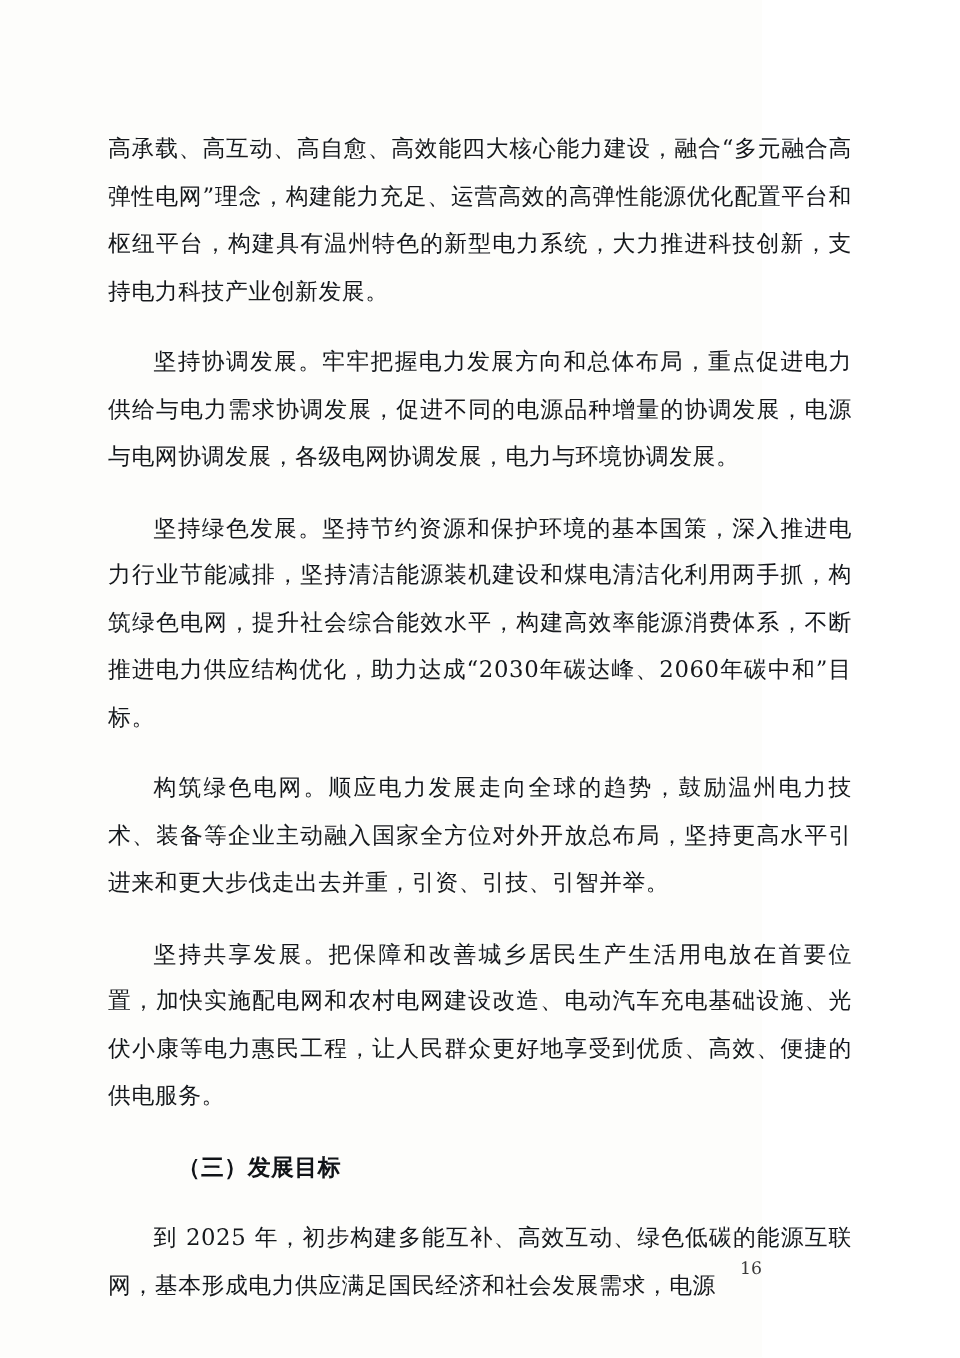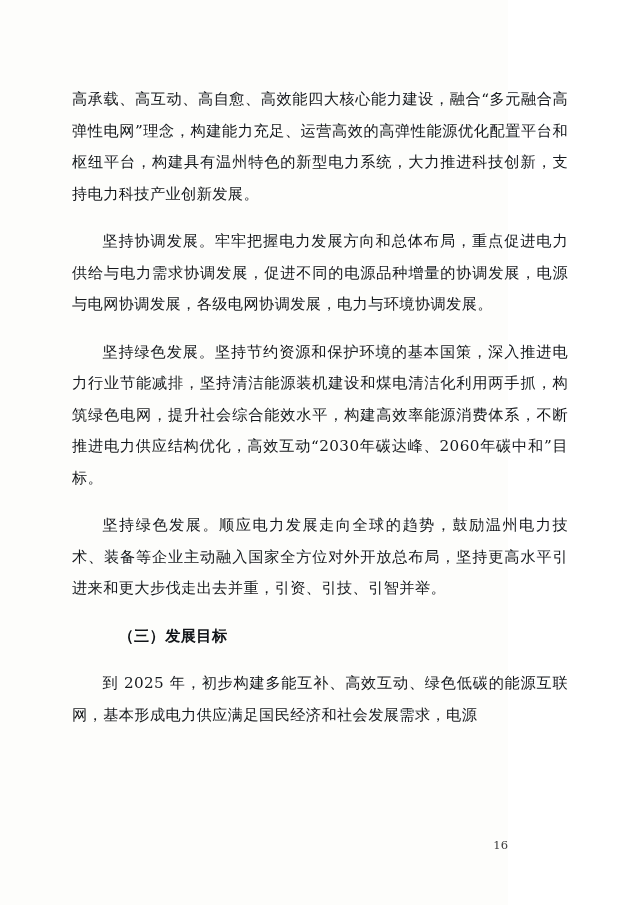--- a/index.html
+++ b/index.html
@@ -61,19 +61,20 @@
     font-family: "DejaVu Serif", serif;
   }
 </style>
 </head>
 <body>
 
 <div class="page">
   <div class="content">
     <p class="para">高承载、高互动、高自愈、高效能四大核心能力建设，融合“多元融合高弹性电网”理念，构建能力充足、运营高效的高弹性能源优化配置平台和枢纽平台，构建具有温州特色的新型电力系统，大力推进科技创新，支持电力科技产业创新发展。</p>
     <p class="para indent">坚持协调发展。牢牢把握电力发展方向和总体布局，重点促进电力供给与电力需求协调发展，促进不同的电源品种增量的协调发展，电源与电网协调发展，各级电网协调发展，电力与环境协调发展。</p>
-    <p class="para indent">坚持绿色发展。坚持节约资源和保护环境的基本国策，深入推进电力行业节能减排，坚持清洁能源装机建设和煤电清洁化利用两手抓，构筑绿色电网，提升社会综合能效水平，构建高效率能源消费体系，不断推进电力供应结构优化，高效互动“2030年碳达峰、2060年碳中和”目标。</p>
-    <p class="para indent">坚持绿色发展。顺应电力发展走向全球的趋势，鼓励温州电力技术、装备等企业主动融入国家全方位对外开放总布局，坚持更高水平引进来和更大步伐走出去并重，引资、引技、引智并举。</p>
+    <p class="para indent">坚持绿色发展。坚持节约资源和保护环境的基本国策，深入推进电力行业节能减排，坚持清洁能源装机建设和煤电清洁化利用两手抓，构筑绿色电网，提升社会综合能效水平，构建高效率能源消费体系，不断推进电力供应结构优化，助力达成“2030年碳达峰、2060年碳中和”目标。</p>
+    <p class="para indent">构筑绿色电网。顺应电力发展走向全球的趋势，鼓励温州电力技术、装备等企业主动融入国家全方位对外开放总布局，坚持更高水平引进来和更大步伐走出去并重，引资、引技、引智并举。</p>
+    <p class="para indent">坚持共享发展。把保障和改善城乡居民生产生活用电放在首要位置，加快实施配电网和农村电网建设改造、电动汽车充电基础设施、光伏小康等电力惠民工程，让人民群众更好地享受到优质、高效、便捷的供电服务。</p>
     <p class="heading">（三）发展目标</p>
     <p class="para indent">到 2025 年，初步构建多能互补、高效互动、绿色低碳的能源互联网，基本形成电力供应满足国民经济和社会发展需求，电源</p>
   </div>
   <div class="page-number">16</div>
 </div>
 
 </body></html>

